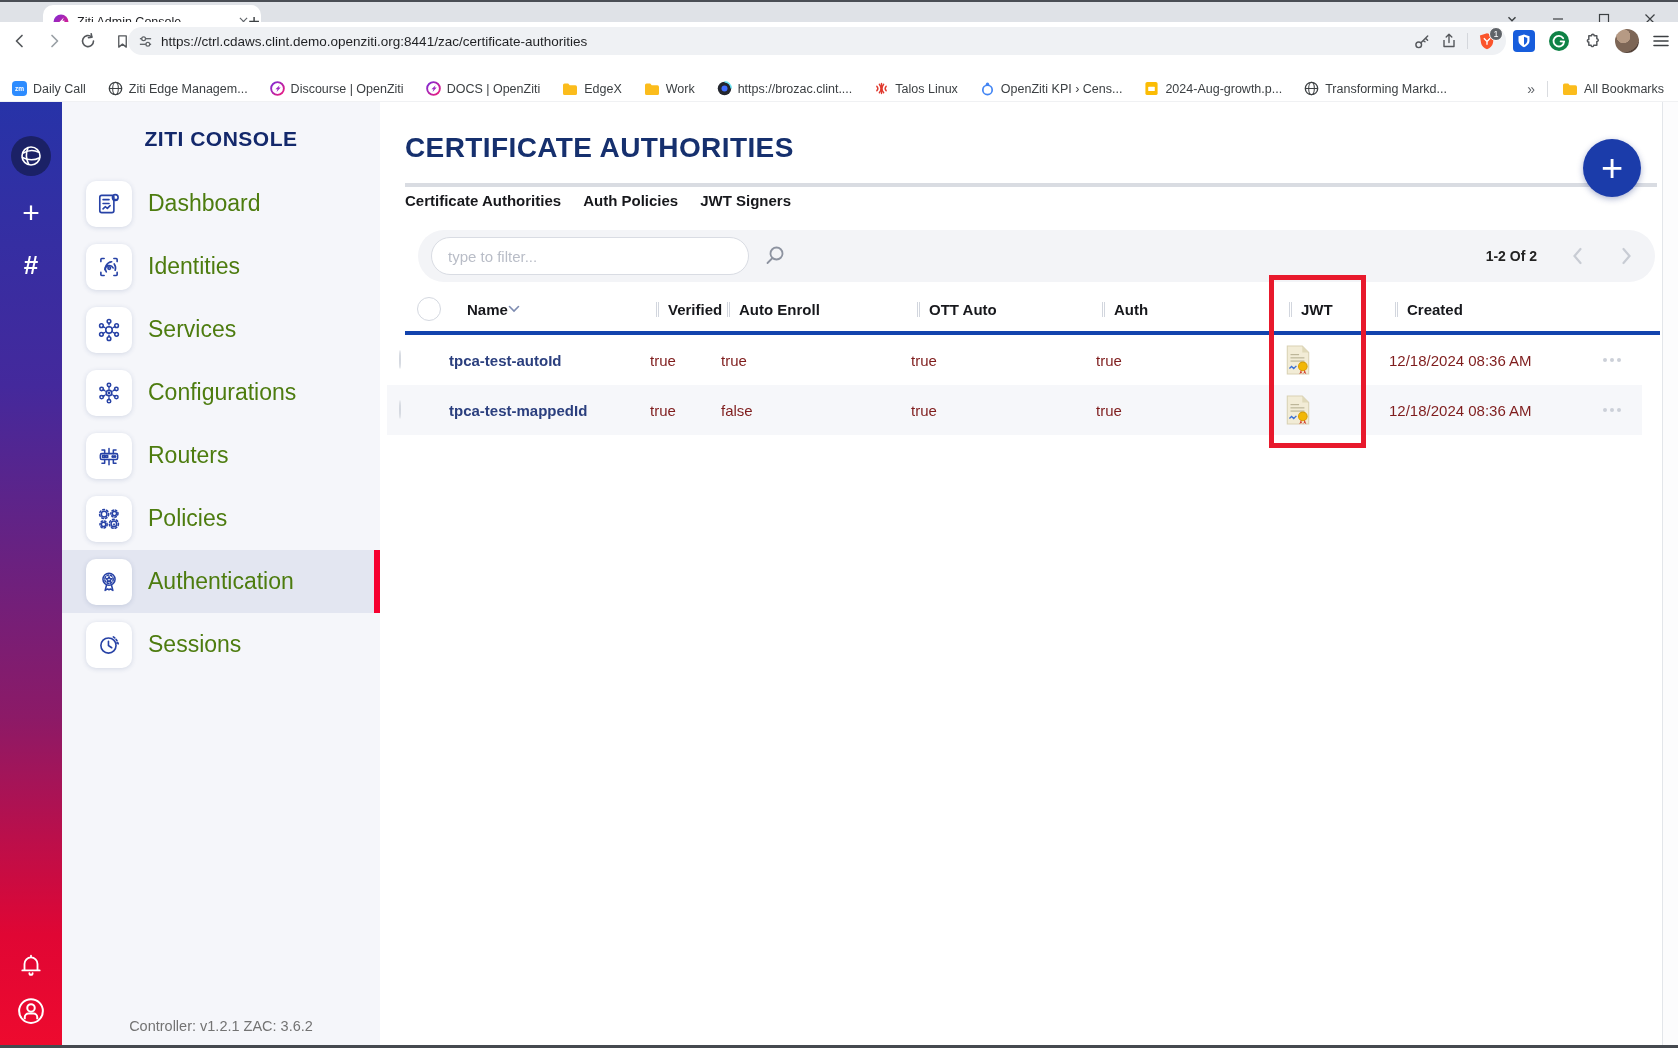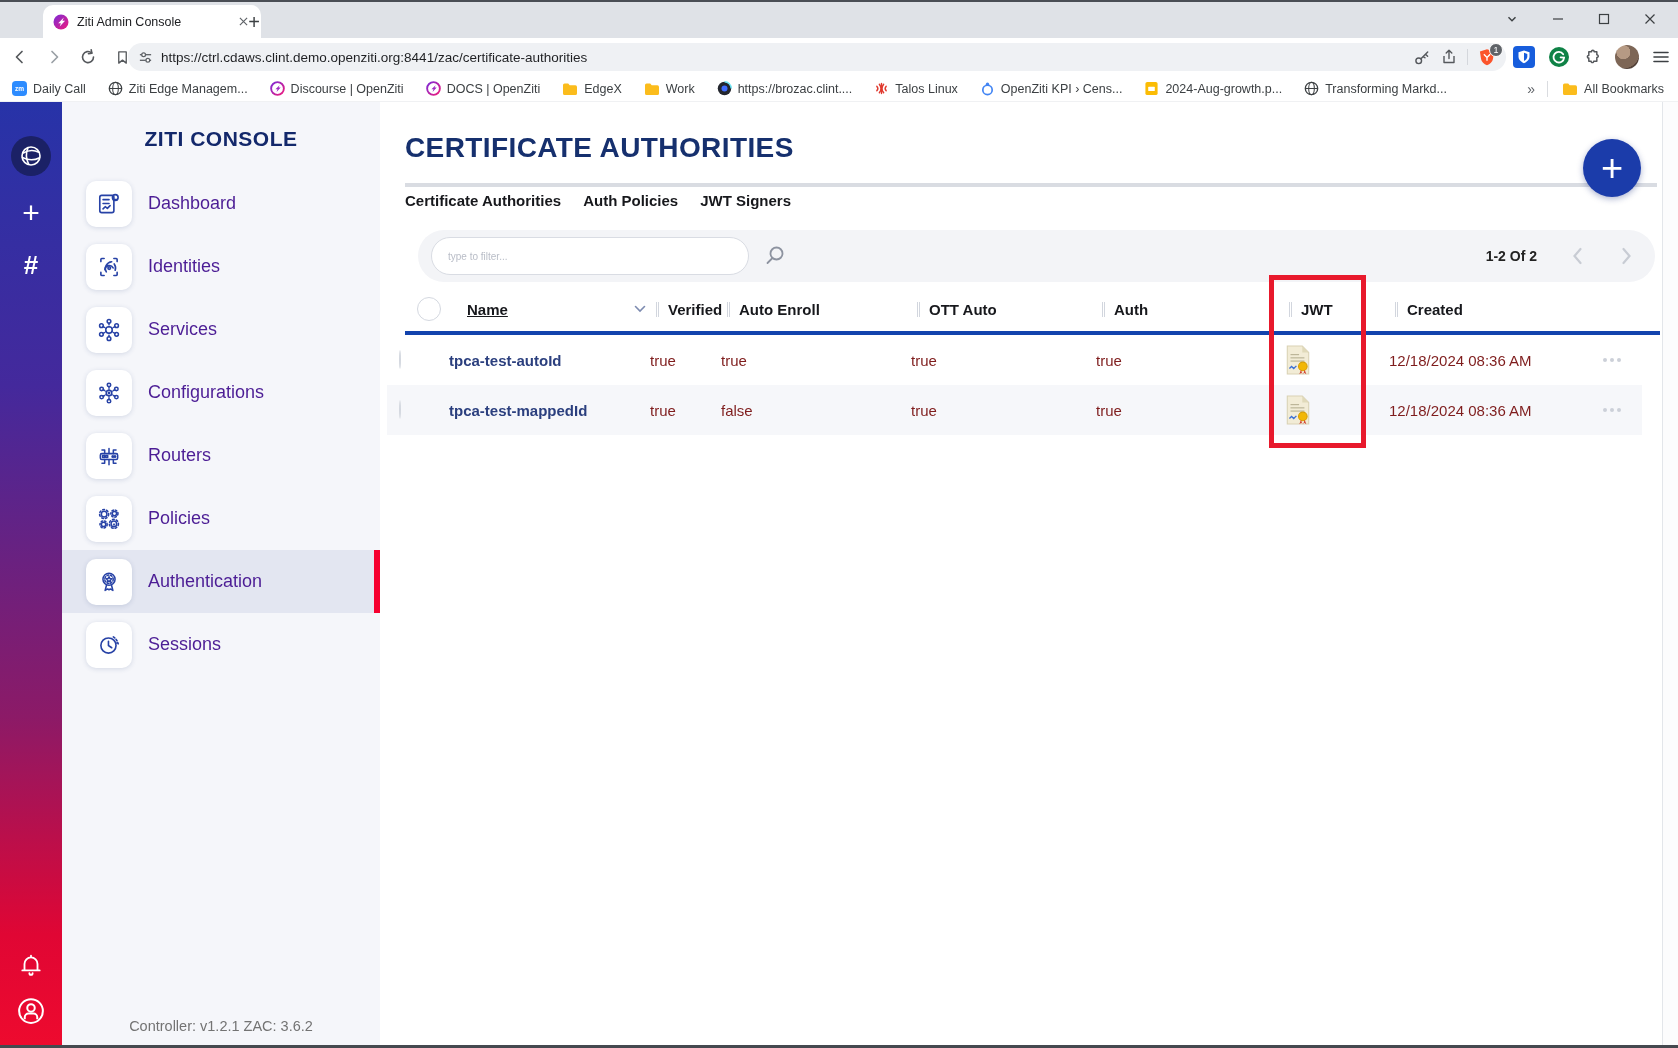--- a/index.html
+++ b/index.html
@@ -15,21 +15,21 @@
   .titlebar { position:absolute; left:0; top:0; width:1678px; height:38px; background:#dfe2e7; }
   .tab { position:absolute; left:10px; top:5px; width:218px; height:33px; background:#fff;
          border-radius:10px 10px 0 0; display:flex; align-items:center; padding:0 10px; gap:8px;margin-left:33px; }
   .tab-title { font-size:12.5px; color:#202124; flex:1; white-space:nowrap; overflow:hidden; }
   .tab-close { width:16px; height:16px; display:flex; align-items:center; justify-content:center; border-radius:50%; }
   .newtab { position:absolute; left:240px; top:8px; width:28px; height:28px; display:flex; align-items:center; justify-content:center; color:#3c4043; font-size:20px; font-weight:300; }
   .win-controls { position:absolute; right:10px; top:0; height:38px; display:flex; align-items:center; gap:26px; padding-right:8px; }
   .win-controls span { display:flex; align-items:center; justify-content:center; width:20px; height:20px; }
 
   
-  .toolbar { position:absolute; left:0; top:38px; width:1678px; height:38px; background:#fff; display:flex; align-items:center; }
+  .toolbar { position:absolute; left:0; top:22px; width:1678px; height:38px; background:#fff; display:flex; align-items:center; }
   .nav-ic { width:28px; height:28px; display:flex; align-items:center; justify-content:center; margin-left:6px; border-radius:50%; }
   .omnibox { position:absolute; left:128px; top:5px; width:1378px; height:28px; background:#eff1f4; border-radius:14px;
              display:flex; align-items:center; padding:0 10px; gap:8px; }
   .url { font-size:13.5px; color:#1f2023; flex:1; white-space:nowrap; overflow:hidden; }
   .omni-right { display:flex; align-items:center; gap:10px; }
   .omni-sep { width:1px; height:16px; background:#d4d7dc; }
   .shield-wrap { position:relative; }
   .badge { position:absolute; top:-5px; right:-7px; min-width:14px; height:14px; background:#5f6368; color:#fff;
            font-size:9px; border-radius:7px; display:flex; align-items:center; justify-content:center; padding:0 3px; border:1.5px solid #fff;}
   .ext-area { position:absolute; right:8px; top:0; height:38px; display:flex; align-items:center; gap:13px; }
@@ -57,49 +57,49 @@
 
   
   .sidebar { position:absolute; left:62px; top:0; width:318px; height:946px; background:#f5f6fa; }
   .brand { margin-top:25px; text-align:center; font-size:21px; font-weight:800; color:#13286b; letter-spacing:.5px; }
   .nav { position:absolute; left:0; top:70px; width:318px; }
   .nav-item { position:relative; height:63px; display:flex; align-items:center; padding-left:24px; gap:16px; cursor:pointer; }
   .nav-item.active { background:#e3e6f1; }
   .nav-item.active::after { content:""; position:absolute; right:0; top:0; bottom:0; width:6px; background:#f6002f; }
   .icon-card { width:46px; height:46px; background:#fff; border-radius:10px; box-shadow:0 1px 5px rgba(40,60,120,.16);
                display:flex; align-items:center; justify-content:center; color:#2742a6; }
-  .nav-label { font-size:18px; color:#4c1d95; }
+  .nav-label { font-size:23px; color:#4d7c0f; }
   .side-footer { position:absolute; left:0; bottom:14px; width:318px; text-align:center; font-size:14.5px; color:#737373; }
 
   
   .main { position:absolute; left:380px; top:0; width:1298px; height:946px; background:#fff; }
   .page-title { position:absolute; left:25px; top:30px; font-size:28px; font-weight:800; color:#16306e; letter-spacing:.4px; }
   .title-rule { position:absolute; left:25px; top:81px; width:1252px; height:4px; background:#d9dce2; }
   .fab { position:absolute; left:1203px; top:37px; width:58px; height:58px; border-radius:50%; background:#1b3caa;
          color:#fff; display:flex; align-items:center; justify-content:center; font-size:38px; font-weight:300; line-height:1;
          box-shadow:0 2px 6px rgba(20,40,120,.35); z-index:5; }
   .subtabs { position:absolute; left:25px; top:90px; display:flex; gap:22px; }
   .subtab { font-size:15px; font-weight:700; color:#17181c; }
 
   .filterbar { position:absolute; left:38px; top:128px; width:1237px; height:52px; background:#f3f4f7; border-radius:26px;
                display:flex; align-items:center; padding:0 22px 0 13px; }
   .filter-input { width:318px; height:38px; border:1.5px solid #d9dce3; border-radius:19px; background:#fff;
-                  padding:10px 16px; font-size:10px; color:#ec4899; outline:none; }
+                  padding:10px 16px; font-size:15px; color:#ec4899; outline:none; }
   .filter-input::placeholder { color:#b9bdc7; }
   .mag { margin-left:14px; }
   .fb-spacer { flex:1; }
   .pag-text { font-size:14px; font-weight:700; color:#222; margin-right:34px; }
   .pag-chev { display:flex; align-items:center; gap:36px; }
 
   
   .tgrid { display:grid; grid-template-columns:50px 201px 71px 190px 185px 187px 106px 205px 60px; width:1255px; }
   .thead { position:absolute; left:25px; top:186px; height:42px; align-items:center; }
   .th { display:flex; align-items:center; font-size:15px; font-weight:700; color:#17181c; height:22px; }
   .th .sep { width:3px; height:15px; border-left:3px double #d2d6de; margin-right:9px; }
-  .th.name-h { justify-content:space-between; padding-left:12px; padding-right:10px;text-decoration:underline; }
+  .th.name-h { padding-left:12px; padding-right:10px; }
   .header-line { position:absolute; left:25px; top:229px; width:1255px; height:4px; background:#1243ad; }
   .trow { position:absolute; left:7px; height:50px; align-items:center; }
   .row-0 { top:233px; background:#fff; }
   .row-1 { top:283px; background:#f6f7fa; }
   .cb { width:24px; height:24px; border:1.5px solid #d4d8e0; border-radius:50%; background:#fff; margin-left:12px; }
   .td { font-size:15px; color:#7f1d1d; padding-left:12px; }
   .td.name { color:#2b3f7e; font-weight:600; }
   .dots { display:flex; gap:3px; justify-content:center; }
   .dots i { width:4px; height:4px; border-radius:50%; background:#ccd0d8; }
 

